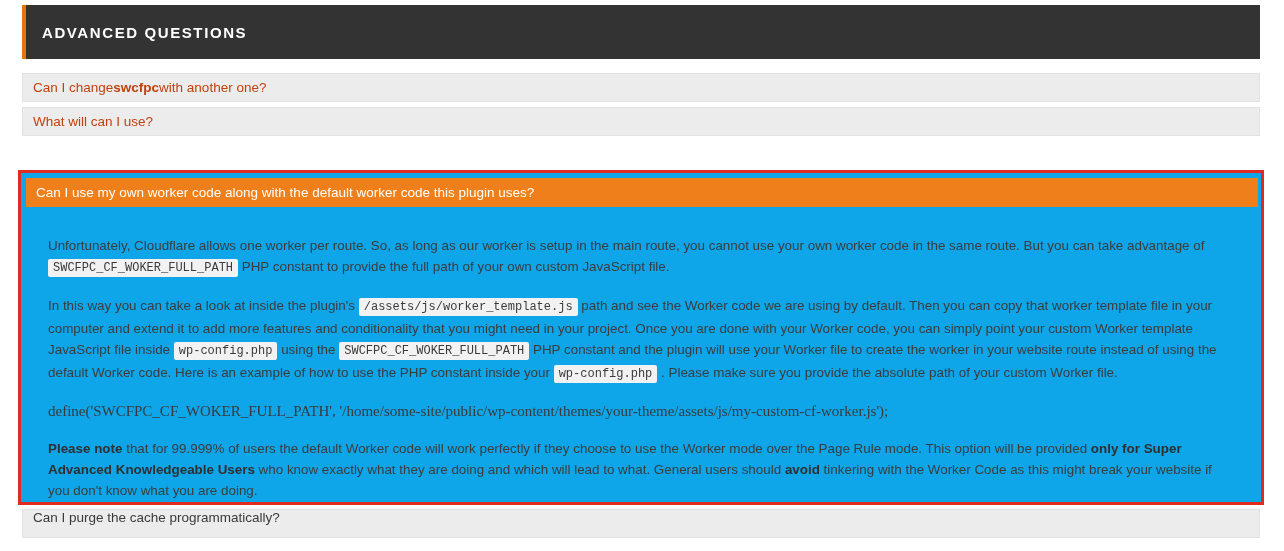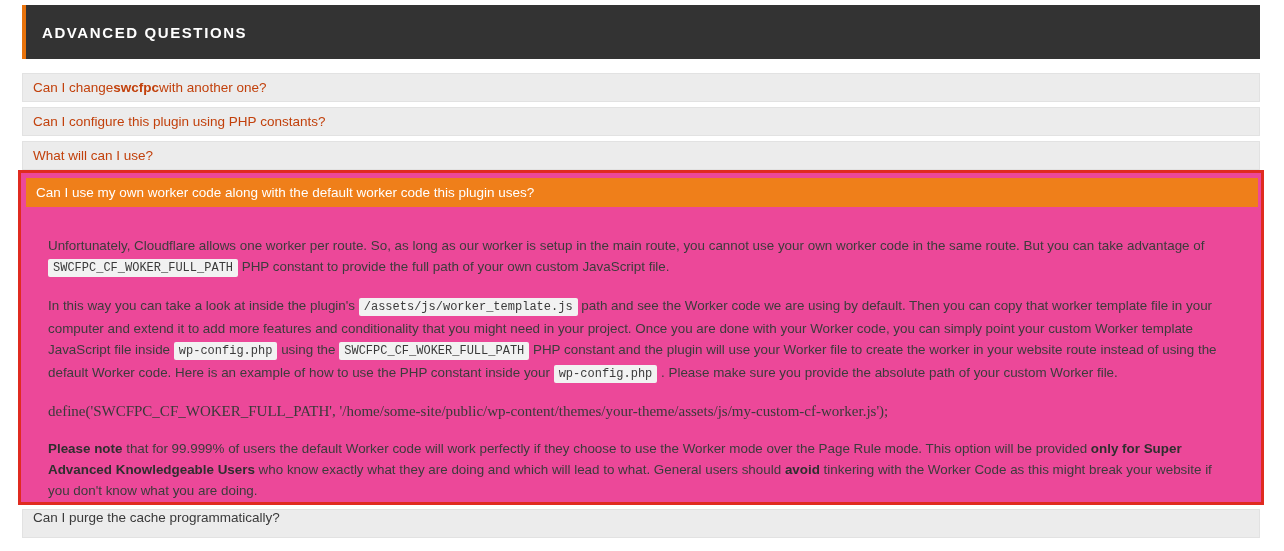--- a/index.html
+++ b/index.html
@@ -73,21 +73,21 @@
 
   
   .open-panel {
     position: absolute;
     left: 18px;
     top: 170px;
     width: 1246px;
     height: 335px;
     border: 3px solid #e02b20;
     box-sizing: border-box;
-    background: #ec4899;
+    background: #0ea5e9;
   }
   .open-header {
     position: absolute;
     left: 5px;
     top: 5px;
     width: 1232px;
     height: 29px;
     background: #ef7f1a;
     color: #ffffff;
     display: flex;
@@ -159,23 +159,20 @@
   </div>
 
   <div class="accordion">
 
     <div class="acc-item">
       <span>Can I change </span>
         <b>swcfpc</b>
         <span> with another one?</span>
     </div>
 
-    <div class="acc-item">
-      <span>Can I configure this plugin using PHP constants?</span>
-    </div>
 
     <div class="acc-item">
       <span>What will can I use?</span>
     </div>
 
   </div>
 
   <div class="open-panel">
 
     <div class="open-header">

